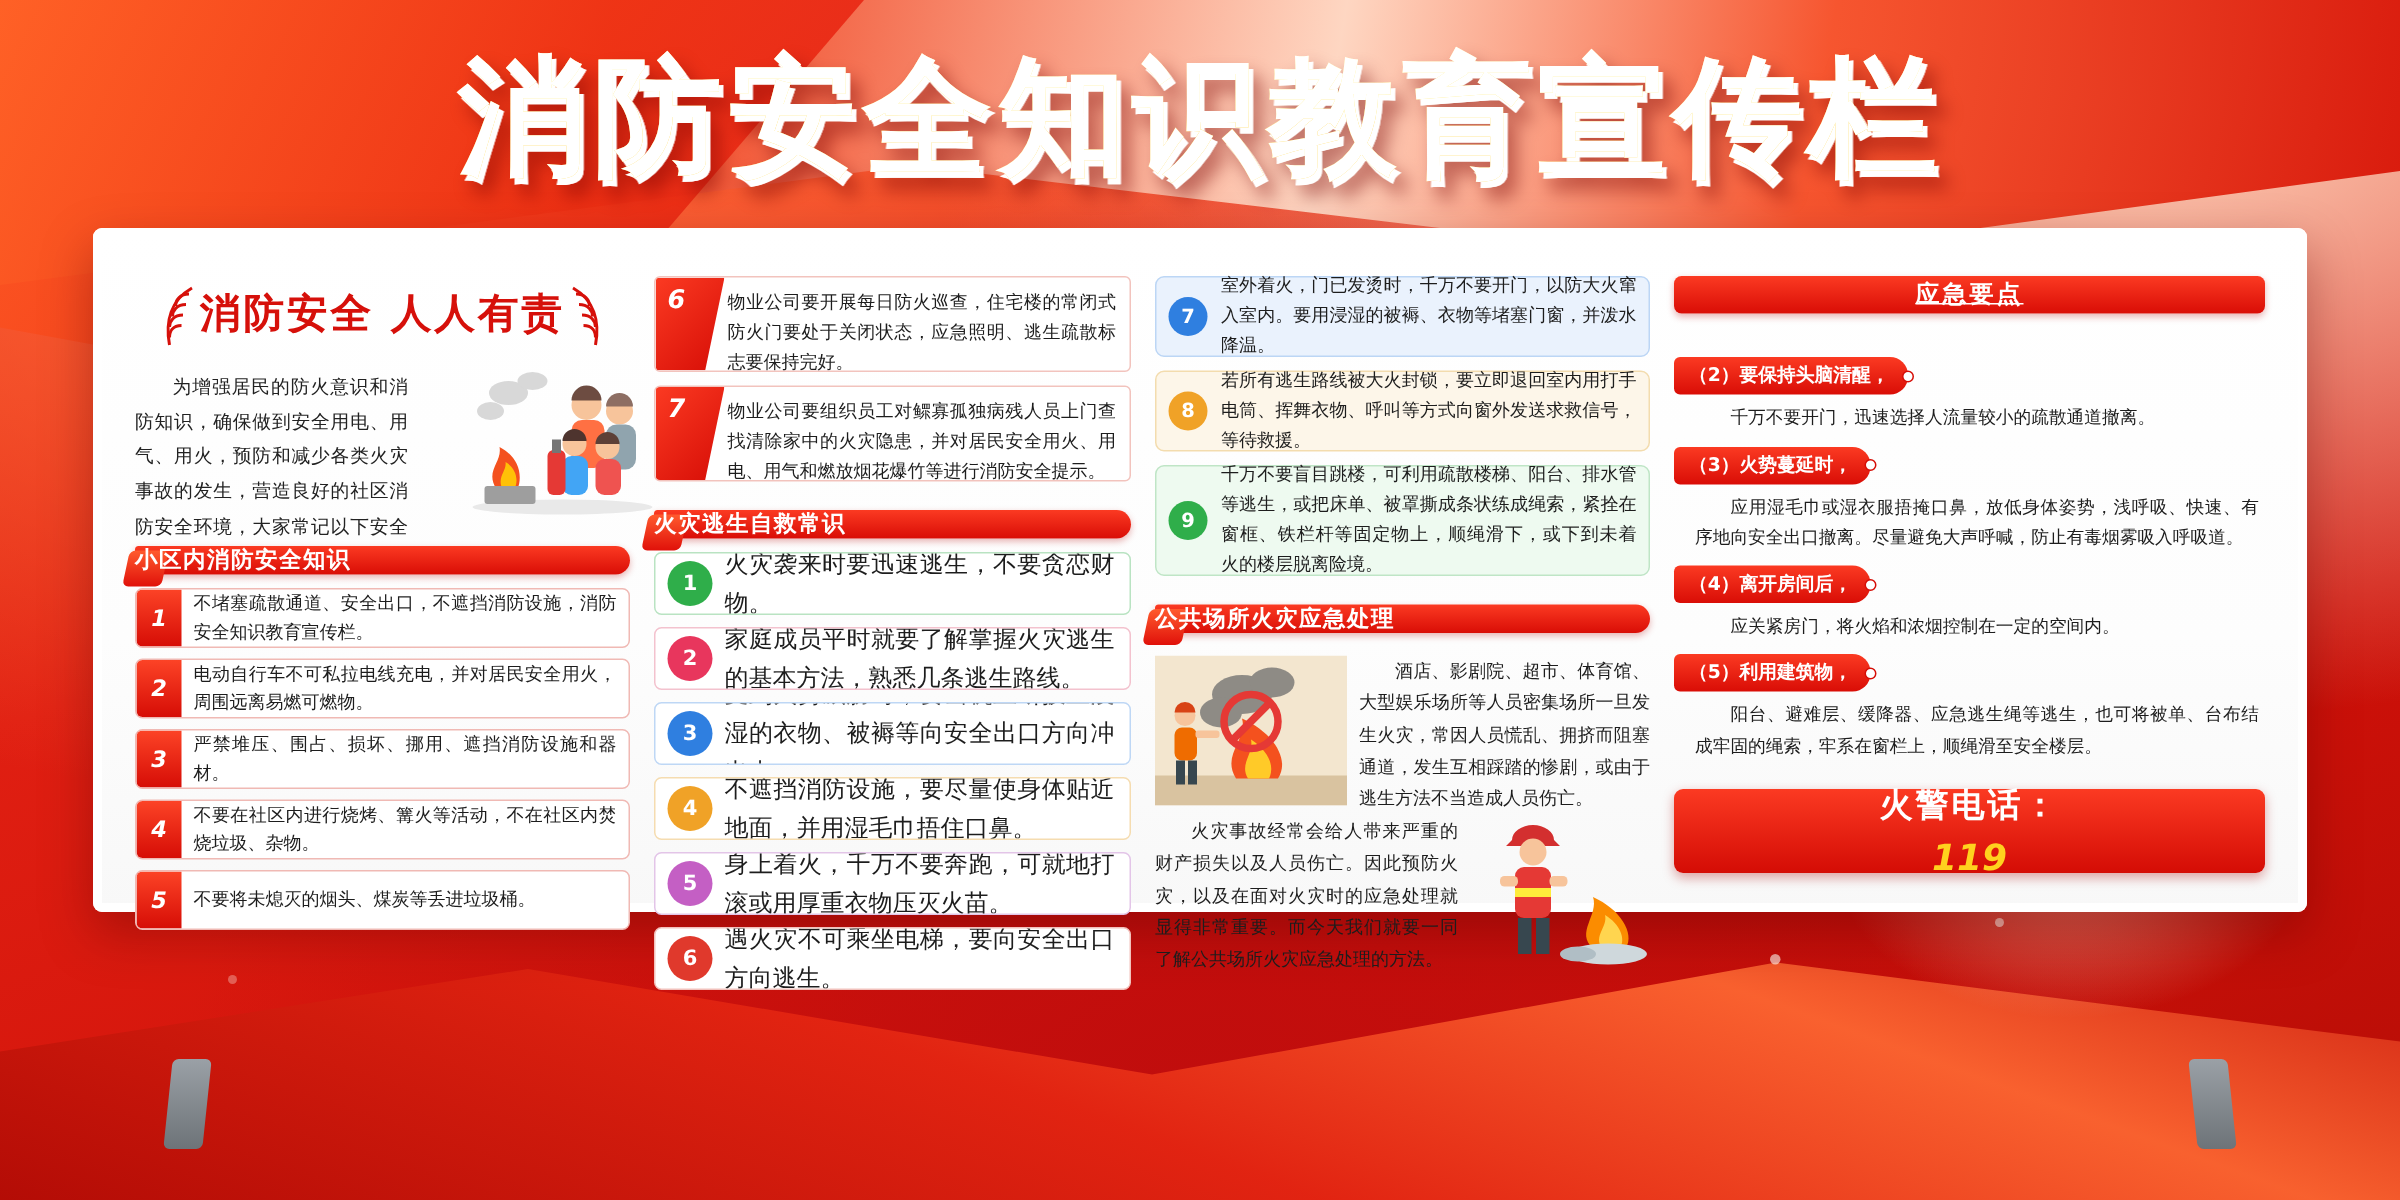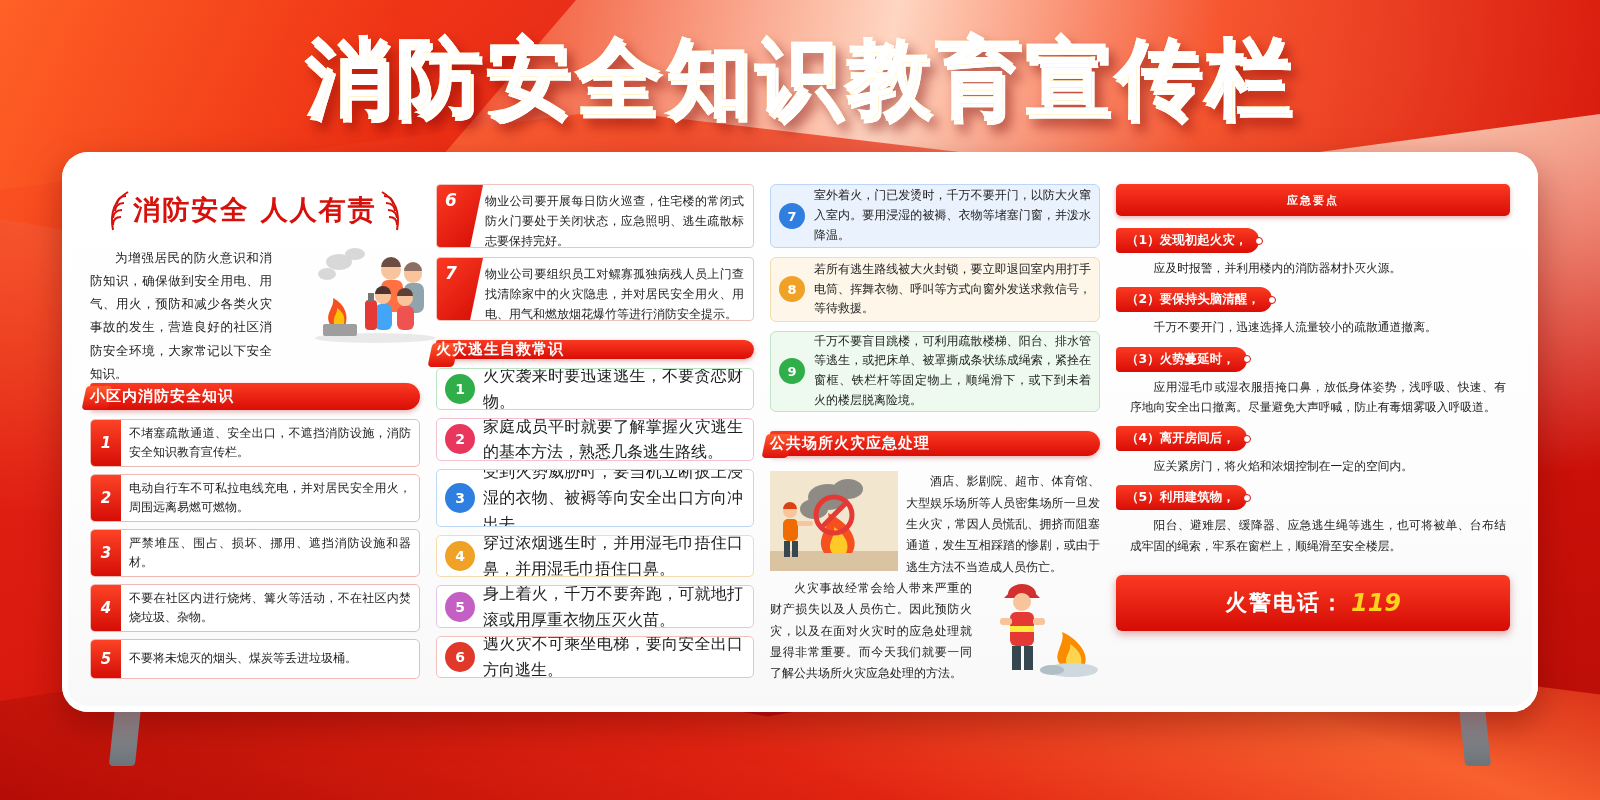--- a/index.html
+++ b/index.html
@@ -55,23 +55,23 @@
     letter-spacing:4px;
     color:#fff23a;
     background:linear-gradient(180deg,#fff9c4 0%,#ffe033 45%,#ffc400 55%,#ffde5a 100%);
     -webkit-background-clip:text;background-clip:text;color:transparent;
     text-shadow:0 0 0 #fff;
     filter:drop-shadow(3px 4px 0 #ffffff) drop-shadow(6px 8px 6px rgba(120,0,0,.45));
   }
 
   
   .board{
-    position:absolute;left:62px;top:152px;width:1476px;height:560px;
+    position:absolute;left:62px;top:152px;width:1476px;height:456px;
     background:linear-gradient(180deg,#ffffff 0%,#fdfdfd 60%,#f8f8f8 100%);
-    border-radius:26px;
+    border-radius:6px;
     box-shadow:0 14px 34px rgba(90,0,0,.38), inset 0 0 0 6px rgba(255,255,255,.9);
     z-index:4;
   }
   .leg{position:absolute;width:26px;height:60px;background:linear-gradient(180deg,#9aa0a6,#6d7378);border-radius:4px;z-index:3;}
   .leg.l{left:112px;top:706px;transform:skewX(-6deg);}
   .leg.r{right:112px;top:706px;transform:skewX(6deg);}
 
   .content{
     position:absolute;inset:0;
     display:flex;gap:16px;
@@ -180,42 +180,44 @@
   .tint-item .ttxt{flex:1;font-size:12px;line-height:1.65;color:#1d1d1d;text-align:justify;}
 
   .para{
     font-size:12px;line-height:1.78;color:#1d1d1d;text-align:justify;text-indent:2em;
   }
 
   
   .emg-head{
     height:32px;background:linear-gradient(180deg,#fb3a22,#d90d06);
     border-radius:5px;display:flex;align-items:center;justify-content:center;
-    color:#fff;font-size:11px;font-weight:bold;letter-spacing:2px;margin-bottom:12px;
+    color:#fff;font-size:16px;font-weight:bold;letter-spacing:2px;margin-bottom:29px;
     box-shadow:0 2px 5px rgba(180,0,0,.3);
+    text-decoration:underline;
   }
   .emg-block{margin-bottom:9px;}
   .emg-title{
     display:inline-block;background:linear-gradient(180deg,#fb3a22,#d90d06);
     color:#fff;font-size:12.5px;font-weight:bold;padding:4px 12px 4px 10px;
     border-radius:4px 12px 12px 4px;position:relative;
   }
   .emg-title:after{
     content:"";position:absolute;right:-4px;top:50%;width:6px;height:6px;
     background:#fff;border:1px solid #d60d06;border-radius:50%;transform:translateY(-50%);
   }
   .emg-body{
     font-size:11.8px;line-height:1.72;color:#1d1d1d;text-align:justify;
     padding:5px 4px 0 14px;text-indent:2em;
   }
   .phone{
     margin-top:10px;height:56px;border-radius:6px;
     background:linear-gradient(180deg,#fb3a22,#d40c05);
     display:flex;align-items:center;justify-content:center;gap:6px;
     box-shadow:0 3px 8px rgba(170,0,0,.35);
+    flex-direction:column;
   }
   .phone .lbl{color:#fff;font-size:22px;font-weight:bold;letter-spacing:2px;}
   .phone .num{color:#ffd21e;font-size:24px;font-weight:bold;font-style:italic;}
 </style>
 </head>
 <body>
 
 <div class="bg">
   <div class="bg-ribbon"></div>
   <div class="bg-ribbon2"></div>
@@ -348,21 +350,21 @@
       <div class="cnum-item" style="border-color:#f3c2ce;">
         <div class="circ" style="background:#e8365d">2</div>
         <div class="ctxt">家庭成员平时就要了解掌握火灾逃生的基本方法，熟悉几条逃生路线。</div>
       </div>
       <div class="cnum-item" style="border-color:#bed7f5;">
         <div class="circ" style="background:#2f7fe0">3</div>
         <div class="ctxt">受到火势威胁时，要当机立断披上浸湿的衣物、被褥等向安全出口方向冲出去。</div>
       </div>
       <div class="cnum-item" style="border-color:#f5dcb0;">
         <div class="circ" style="background:#f0a227">4</div>
-        <div class="ctxt">穿过浓烟逃生时，并用湿毛巾捂住口鼻，并用湿毛巾捂住口鼻。</div>
+        <div class="ctxt">不遮挡消防设施，要尽量使身体贴近地面，并用湿毛巾捂住口鼻。</div>
       </div>
       <div class="cnum-item" style="border-color:#e3c5e8;">
         <div class="circ" style="background:#c45fc4">5</div>
         <div class="ctxt">身上着火，千万不要奔跑，可就地打滚或用厚重衣物压灭火苗。</div>
       </div>
       <div class="cnum-item" style="border-color:#f2c1bc;">
         <div class="circ" style="background:#e0392c">6</div>
         <div class="ctxt">遇火灾不可乘坐电梯，要向安全出口方向逃生。</div>
       </div>
     </div>
@@ -440,24 +442,20 @@
           </svg>
         </div>
         <div class="para">火灾事故经常会给人带来严重的财产损失以及人员伤亡。因此预防火灾，以及在面对火灾时的应急处理就显得非常重要。而今天我们就要一同了解公共场所火灾应急处理的方法。</div>
       </div>
     </div>
 
     <div class="col col4">
       <div class="emg-head">应急要点</div>
 
       <div class="emg-block">
-        <div class="emg-title">（1）发现初起火灾，</div>
-        <div class="emg-body">应及时报警，并利用楼内的消防器材扑灭火源。</div>
-      </div>
-      <div class="emg-block">
         <div class="emg-title">（2）要保持头脑清醒，</div>
         <div class="emg-body">千万不要开门，迅速选择人流量较小的疏散通道撤离。</div>
       </div>
       <div class="emg-block">
         <div class="emg-title">（3）火势蔓延时，</div>
         <div class="emg-body">应用湿毛巾或湿衣服捂掩口鼻，放低身体姿势，浅呼吸、快速、有序地向安全出口撤离。尽量避免大声呼喊，防止有毒烟雾吸入呼吸道。</div>
       </div>
       <div class="emg-block">
         <div class="emg-title">（4）离开房间后，</div>
         <div class="emg-body">应关紧房门，将火焰和浓烟控制在一定的空间内。</div>

